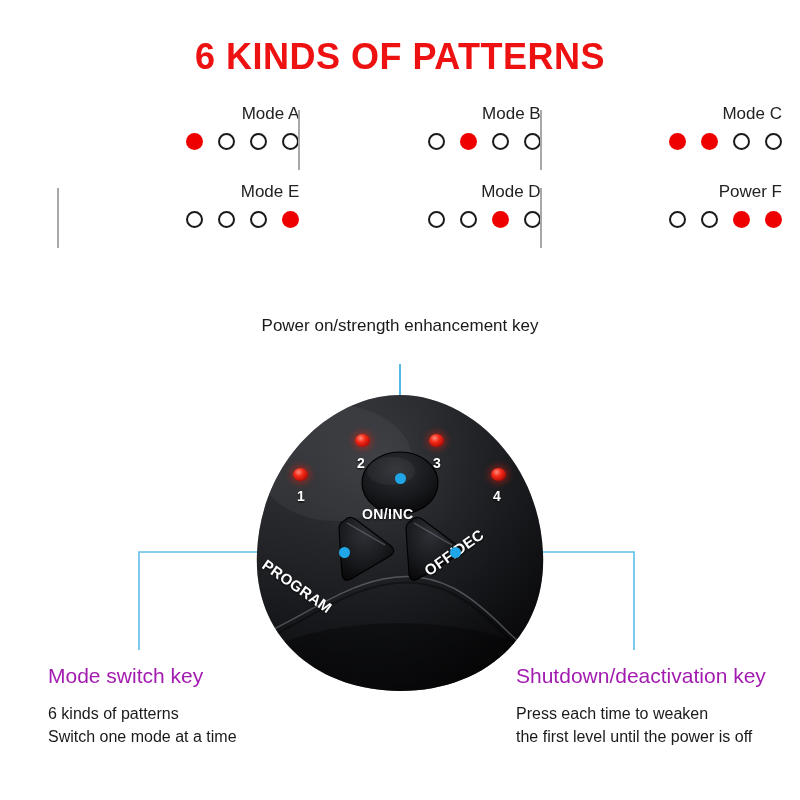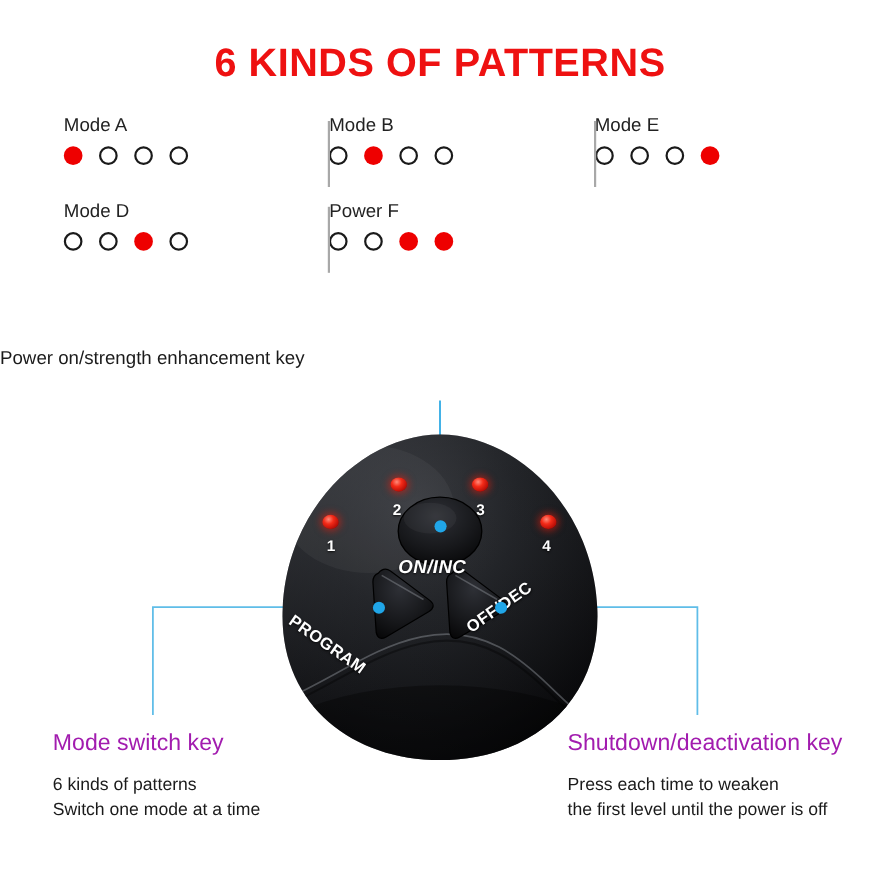--- a/index.html
+++ b/index.html
@@ -36,21 +36,21 @@
     left: 58px;
     width: 724px;
     display: grid;
     grid-template-columns: repeat(3, 1fr);
     grid-template-rows: 78px 78px;
   }
   .mode-cell {
     position: relative;
     display: flex;
     flex-direction: column;
-    align-items: flex-start;
+    align-items: flex-end;
   }
   .mode-label {
     font-size: 17px;
     color: #222;
     line-height: 20px;
     margin-bottom: 9px;
     font-family: "Liberation Sans", sans-serif;
   }
   .dot-row {
     display: flex;
@@ -78,21 +78,21 @@
     height: 60px;
     background: #a8a8a8;
   }
 
   
   .top-callout {
     position: absolute;
     top: 313px;
     left: 0;
     width: 800px;
-    text-align: left;
+    text-align: center;
     font-size: 17px;
     line-height: 25px;
     color: #1a1a1a;
   }
 
   
   .device-wrap {
     position: absolute;
     left: 243px;
     top: 393px;
@@ -125,24 +125,23 @@
   .btn-label {
     position: absolute;
     color: #ffffff;
     font-weight: bold;
     font-family: "Liberation Sans", sans-serif;
     letter-spacing: 0.4px;
     text-shadow: 0 1px 2px rgba(0,0,0,0.8);
     white-space: nowrap;
   }
   .lbl-oninc {
-    font-size: 17px;
+    font-size: 14px;
     left: 119px;
     top: 113px;
-    font-style: italic;
   }
   .lbl-program {
     font-size: 15px;
     left: 26px;
     top: 163px;
     transform: rotate(35deg);
     transform-origin: left top;
   }
   .lbl-offdec {
     font-size: 15px;
@@ -216,20 +215,30 @@
     <div class="cell-divider"></div>
     <div class="mode-label">Mode B</div>
     <div class="dot-row">
       <div class="dot off"></div>
       <div class="dot on"></div>
       <div class="dot off"></div>
       <div class="dot off"></div>
     </div>
   </div>
 
+  <div class="mode-cell">
+    <div class="cell-divider"></div>
+    <div class="mode-label">Mode C</div>
+    <div class="dot-row">
+      <div class="dot on"></div>
+      <div class="dot on"></div>
+      <div class="dot off"></div>
+      <div class="dot off"></div>
+    </div>
+  </div>
 
   <div class="mode-cell">
     <div class="cell-divider"></div>
     <div class="mode-label">Mode E</div>
     <div class="dot-row">
       <div class="dot off"></div>
       <div class="dot off"></div>
       <div class="dot off"></div>
       <div class="dot on"></div>
     </div>

